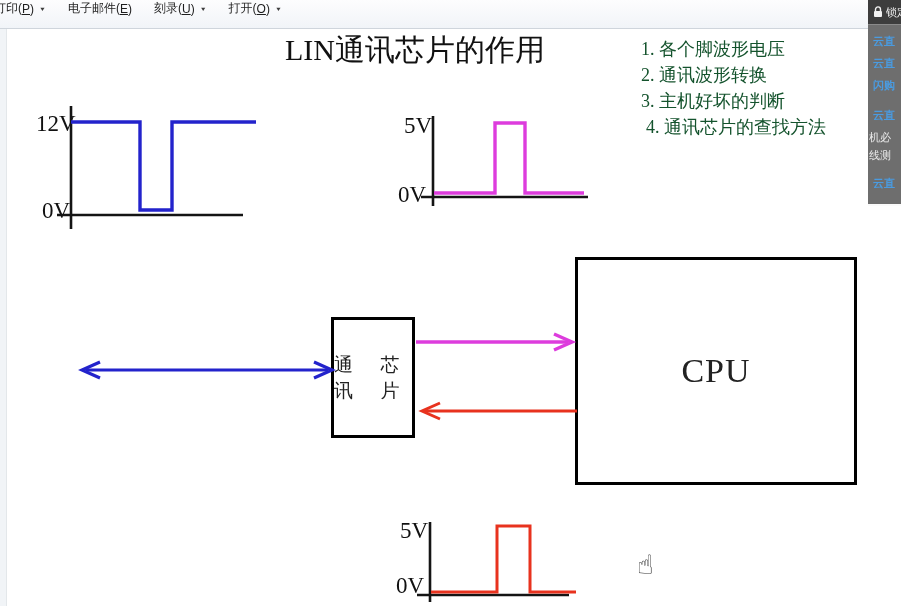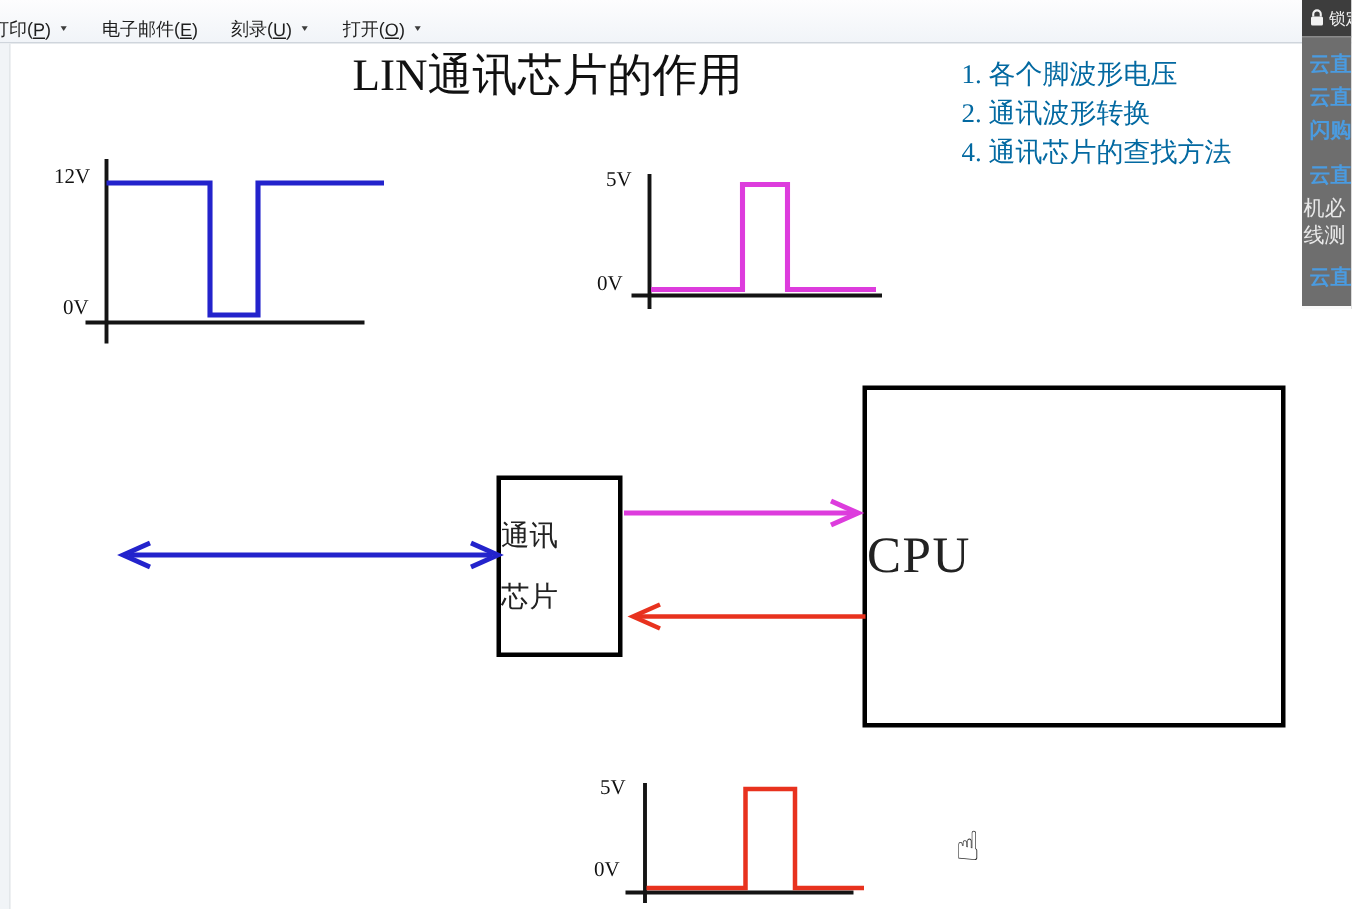--- a/index.html
+++ b/index.html
@@ -4,21 +4,21 @@
 <style>
   * { margin:0; padding:0; box-sizing:border-box; }
   html,body { width:901px; height:606px; overflow:hidden; }
   body { position:relative; background:#ffffff; font-family:"Liberation Sans","DejaVu Sans",sans-serif; }
 
   
   .toolbar {
     position:absolute; left:0; top:0; width:901px; height:29px;
     background:linear-gradient(#fdfdfe,#f1f4f8);
     border-bottom:1px solid #cfd5dc;
-    display:flex; align-items:flex-end; gap:22px;
+    display:flex; align-items:flex-start; gap:22px;
     font-size:12px; color:#1e1e1e; padding-left:0;
   }
   .menu-item { display:flex; align-items:center; cursor:default; white-space:nowrap; }
   .menu-item:first-child { margin-left:-6px; }
   .menu-item .mn { text-decoration:underline; }
   .caret { font-size:7px; color:#3c3c3c; margin-left:5px; transform:scaleY(.8); }
 
   
   .lock-tab {
     position:absolute; right:0; top:0; width:33px; height:24px;
@@ -26,52 +26,52 @@
     display:flex; align-items:center; gap:3px; padding-left:5px;
     overflow:hidden; white-space:nowrap;
   }
 
   
   .side-panel {
     position:absolute; right:0; top:24px; width:33px; height:182px;
     background:#6e6e6e; overflow:hidden;
     border-top:1px solid #8a8a8a; border-bottom:2px solid #fafafa;
   }
-  .side-panel .p-item { position:absolute; left:5px; white-space:nowrap; font-size:14px; font-weight:bold; }
+  .side-panel .p-item { position:absolute; left:5px; white-space:nowrap; font-size:11px; font-weight:bold; }
   .side-panel .p-link { color:#4a9be0; }
   .side-panel .p-note { color:#e9e9e9; left:1px; font-weight:normal; }
 
   
   .left-strip {
     position:absolute; left:0; top:29px; width:7px; height:577px;
     background:#f1f4f7; border-right:1px solid #e3e7ea;
   }
 
   
   .slide-title {
-    position:absolute; left:235px; top:30px; width:310px; text-align:left;
+    position:absolute; left:235px; top:30px; width:310px; text-align:right;
     font-family:"Liberation Serif","DejaVu Serif",serif;
     font-size:30px; color:#111; white-space:nowrap;
   }
   .agenda {
     position:absolute; left:641px; top:36px;
     font-family:"Liberation Serif","DejaVu Serif",serif;
-    font-size:18px; color:#0369a1; line-height:26px; white-space:nowrap;
+    font-size:18px; color:#14532d; line-height:26px; white-space:nowrap;
   }
   .agenda .agenda-item:nth-child(4), .agenda .agenda-item:nth-child(5) { padding-left:5px; }
 
   .wave-label {
     position:absolute; font-family:"Liberation Serif","DejaVu Serif",serif;
-    font-size:14px; color:#111; white-space:nowrap;
+    font-size:23px; color:#111; white-space:nowrap;
   }
   svg { position:absolute; overflow:visible; }
 
   .box {
     position:absolute; border:3px solid #000; background:#fff;
-    display:flex; flex-direction:column; align-items:flex-start; justify-content:center;
+    display:flex; flex-direction:row; align-items:center; justify-content:center;
     font-family:"Liberation Serif","DejaVu Serif",serif; color:#222;
   }
   .chip-box { left:331px; top:317px; width:84px; height:121px; font-size:19px; gap:15px; }
   .cpu-box  { left:575px; top:257px; width:282px; height:228px; font-size:34px; letter-spacing:1px; }
 
   .hand-cursor {
     position:absolute; left:637px; top:549px; font-size:27px; color:#2f2f2f;
     font-family:"DejaVu Sans",sans-serif;
   }
 </style>
@@ -122,20 +122,21 @@
   <span class="p-item p-link" style="top:151px">云直</span>
 </div>
 
 <div class="left-strip"></div>
 
 <div class="slide-title">LIN通讯芯片的作用</div>
 
 <div class="agenda">
   <div class="agenda-item">1. 各个脚波形电压</div>
   <div class="agenda-item">2. 通讯波形转换</div>
+  <div class="agenda-item">3. 主机好坏的判断</div>
   <div class="agenda-item">4. 通讯芯片的查找方法</div>
 </div>
 
 <span class="wave-label" style="left:36px;top:111px">12V</span>
 <span class="wave-label" style="left:42px;top:198px">0V</span>
 <svg style="left:30px;top:103px" width="235" height="132">
   <line x1="41" y1="3" x2="41" y2="126" stroke-width="2.6" stroke="#141414"></line>
   <line x1="27" y1="112" x2="213" y2="112" stroke-width="2.6" stroke="#141414"></line>
   <polyline points="41,19 110,19 110,107 142,107 142,19 226,19" fill="none" stroke-width="3.4" stroke="#2323cc"></polyline>
 </svg>

